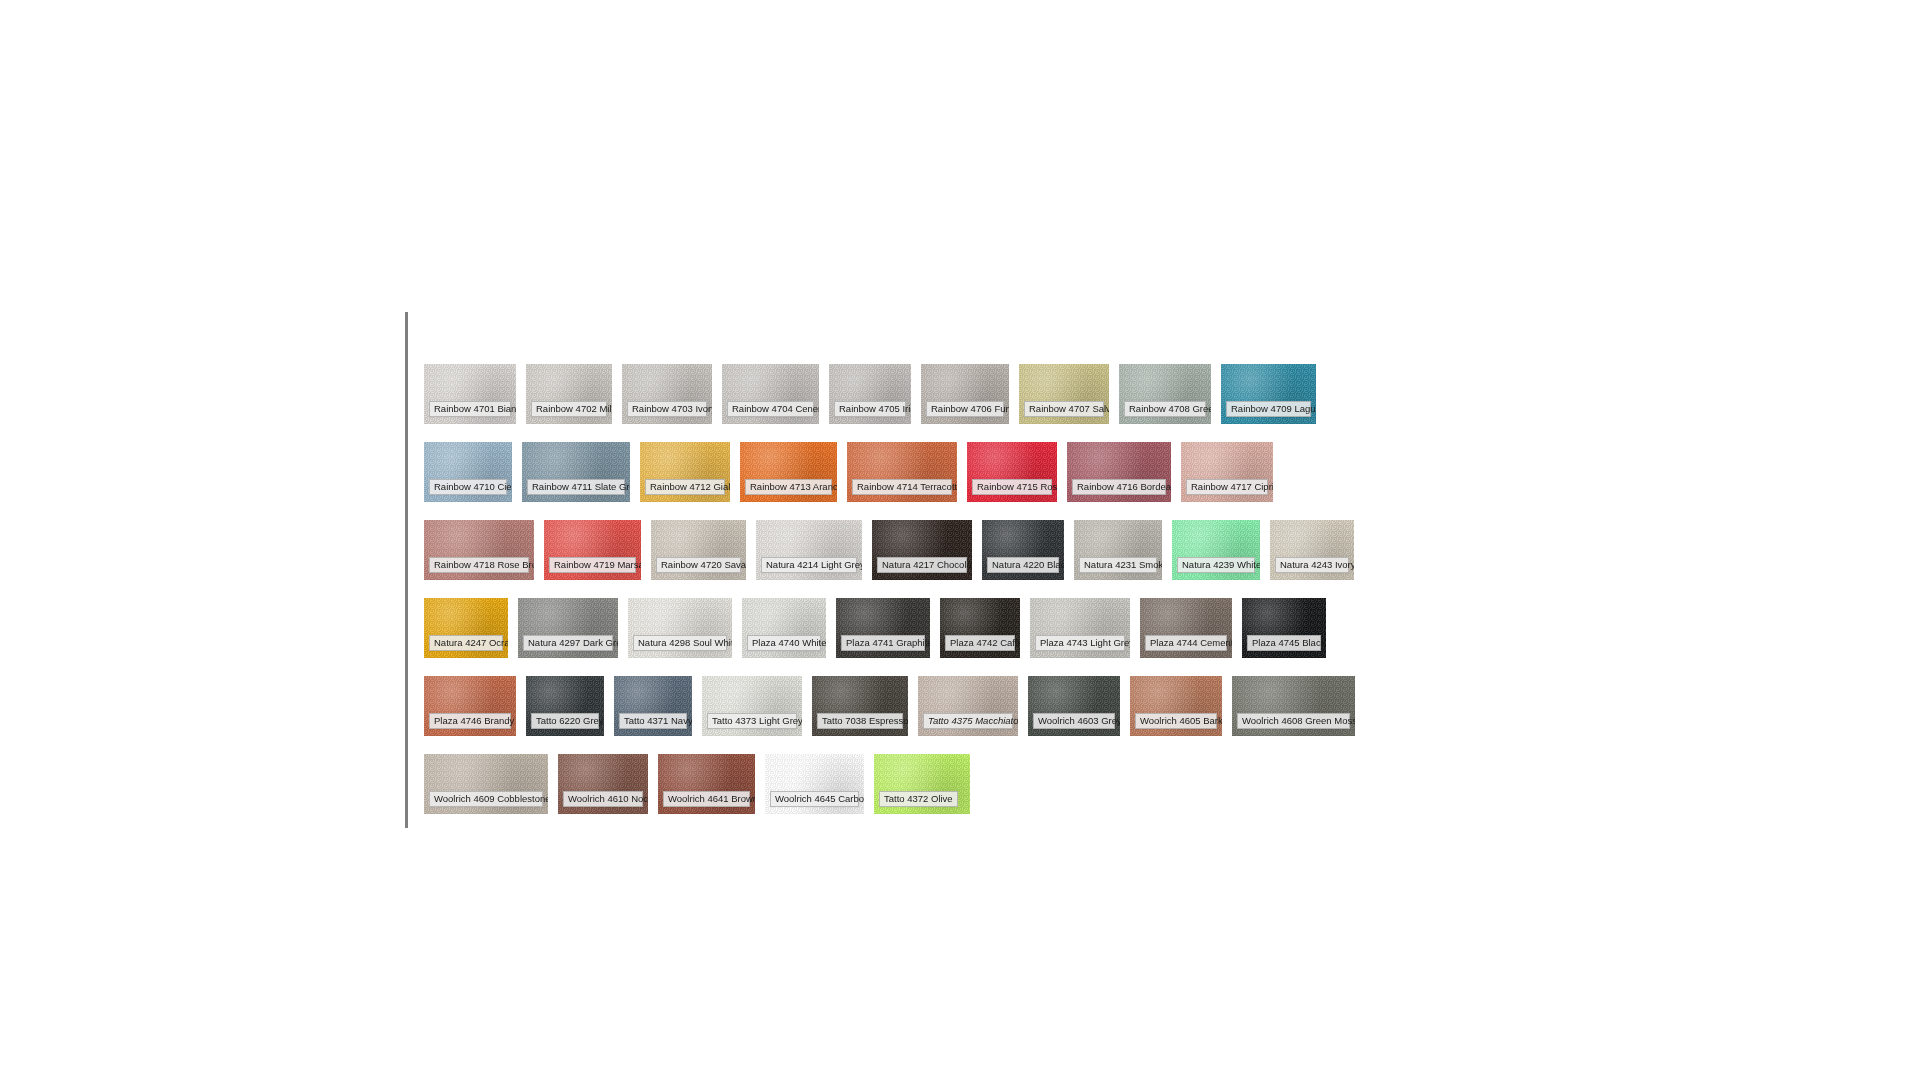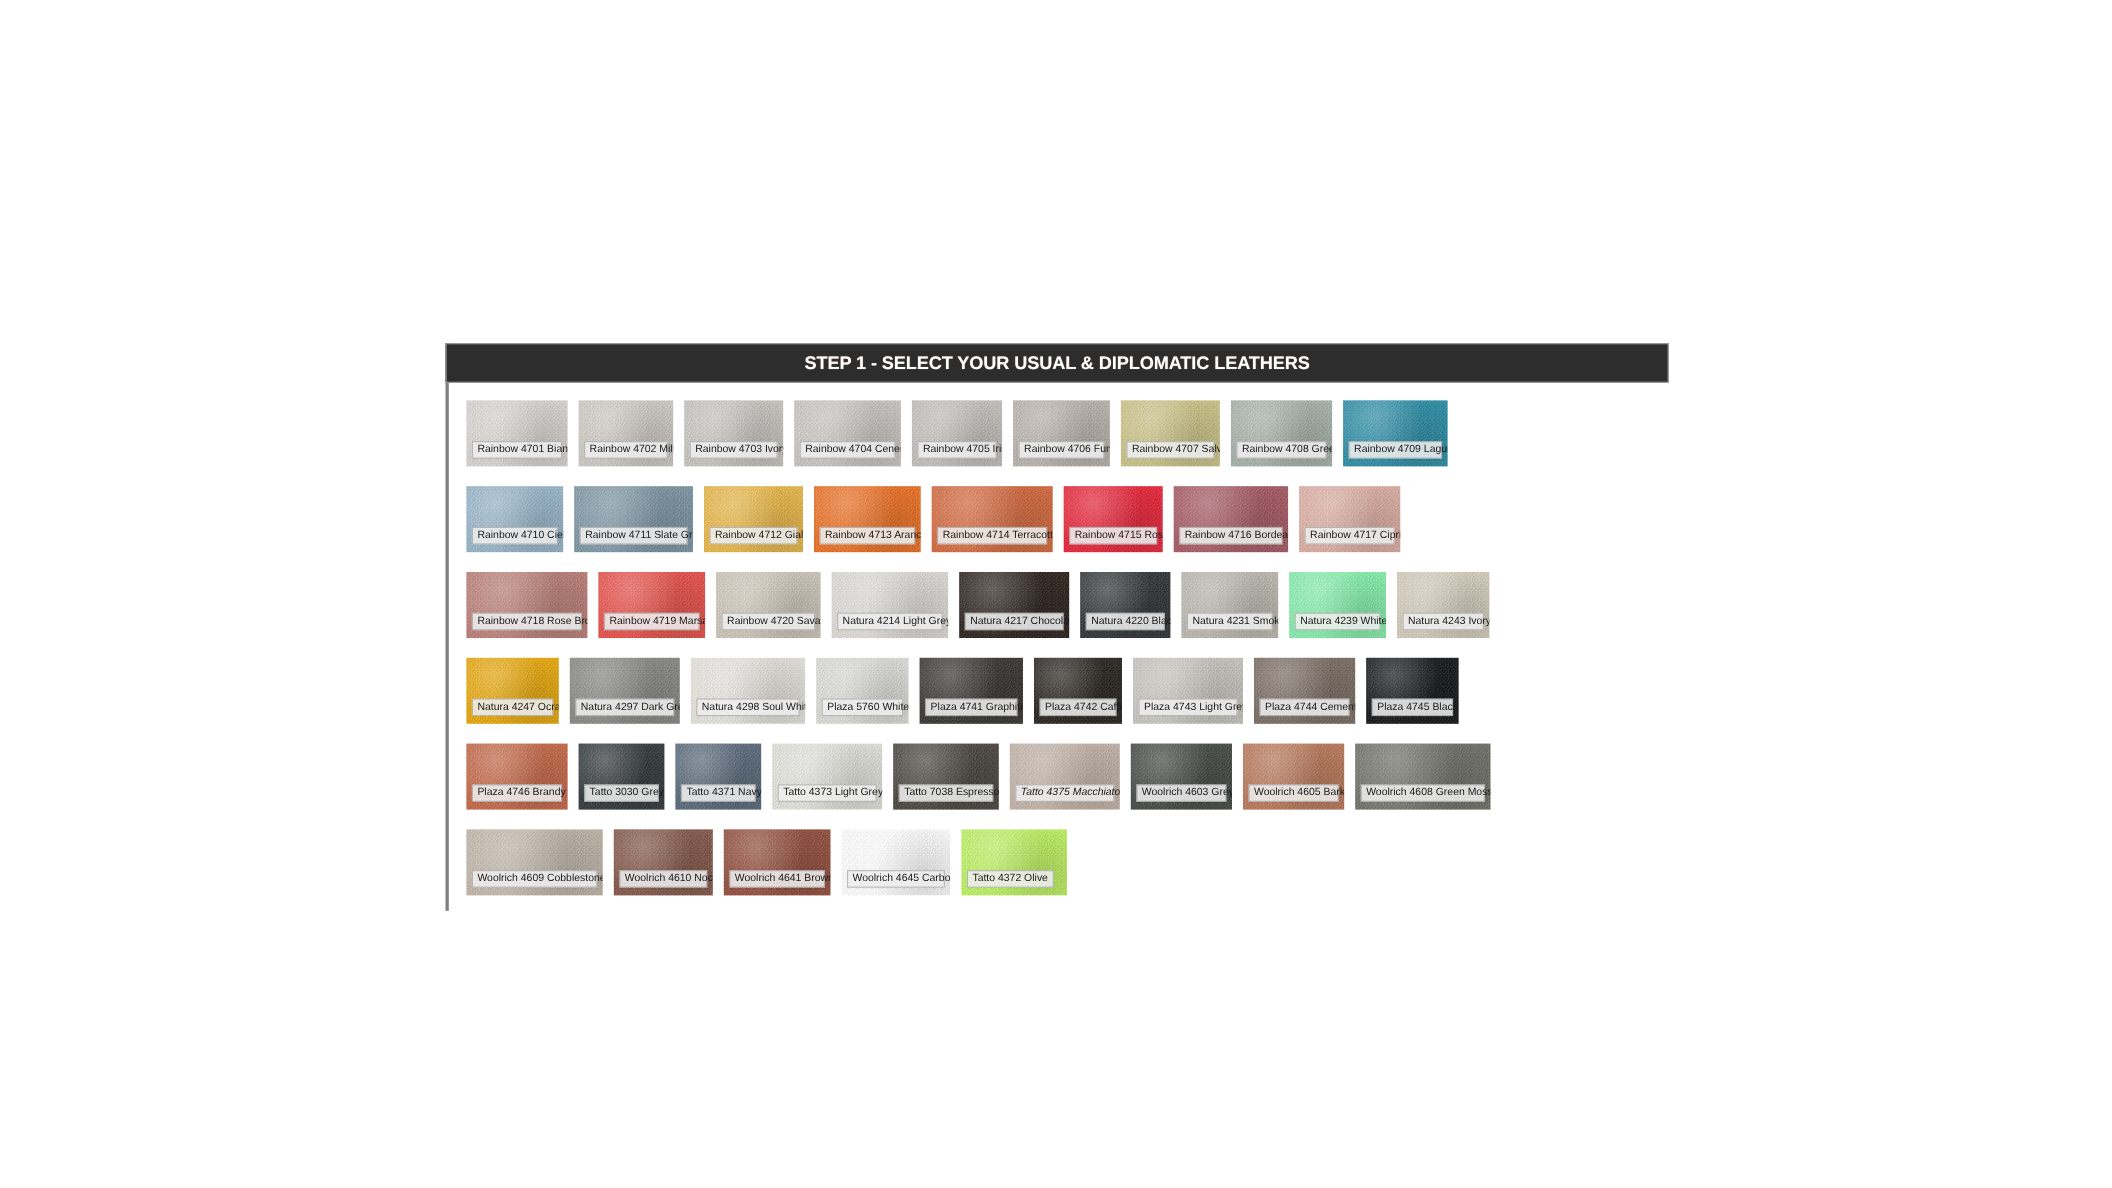--- a/index.html
+++ b/index.html
@@ -86,23 +86,20 @@
     z-index: 2;
   }
 </style>
 </head>
 <body>
 
 <div id="stage">
 
   <div id="left-rule"></div>
 
-  <div id="header-bar">
-    <span id="header-title">STEP 1 - SELECT YOUR USUAL &amp; DIPLOMATIC LEATHERS</span>
-  </div>
 
   <div id="grid">
       <div class="swatch-row">
         <div class="swatch" style="width: 92px; background: rgb(217, 214, 210);">
           <span class="swatch-label">Rainbow 4701 Bianco</span>
         </div>
         <div class="swatch" style="width: 86px; background: rgb(207, 203, 198);">
           <span class="swatch-label">Rainbow 4702 Milk</span>
         </div>
         <div class="swatch" style="width: 90px; background: rgb(201, 198, 193);">
@@ -186,21 +183,21 @@
         <div class="swatch" style="width: 84px; background: rgb(232, 169, 15);">
           <span class="swatch-label">Natura 4247 Ocra</span>
         </div>
         <div class="swatch" style="width: 100px; background: rgb(138, 138, 135);">
           <span class="swatch-label">Natura 4297 Dark Grey</span>
         </div>
         <div class="swatch" style="width: 104px; background: rgb(230, 228, 222);">
           <span class="swatch-label">Natura 4298 Soul White</span>
         </div>
         <div class="swatch" style="width: 84px; background: rgb(220, 220, 216);">
-          <span class="swatch-label">Plaza 5760 White</span>
+          <span class="swatch-label">Plaza 4740 White</span>
         </div>
         <div class="swatch" style="width: 94px; background: rgb(58, 56, 53);">
           <span class="swatch-label">Plaza 4741 Graphite</span>
         </div>
         <div class="swatch" style="width: 80px; background: rgb(43, 38, 33);">
           <span class="swatch-label">Plaza 4742 Caffe</span>
         </div>
         <div class="swatch" style="width: 100px; background: rgb(201, 199, 192);">
           <span class="swatch-label">Plaza 4743 Light Grey</span>
         </div>
@@ -209,21 +206,21 @@
         </div>
         <div class="swatch" style="width: 84px; background: rgb(23, 25, 26);">
           <span class="swatch-label">Plaza 4745 Black</span>
         </div>
       </div>
       <div class="swatch-row">
         <div class="swatch" style="width: 92px; background: rgb(197, 106, 74);">
           <span class="swatch-label">Plaza 4746 Brandy</span>
         </div>
         <div class="swatch" style="width: 78px; background: rgb(52, 58, 61);">
-          <span class="swatch-label">Tatto 3030 Grey</span>
+          <span class="swatch-label">Tatto 6220 Grey</span>
         </div>
         <div class="swatch" style="width: 78px; background: rgb(91, 107, 123);">
           <span class="swatch-label">Tatto 4371 Navy</span>
         </div>
         <div class="swatch" style="width: 100px; background: rgb(227, 227, 221); padding-left: 16px;">
           <span class="swatch-label">Tatto 4373 Light Grey</span>
         </div>
         <div class="swatch" style="width: 96px; background: rgb(76, 71, 64);">
           <span class="swatch-label">Tatto 7038 Espresso</span>
         </div>

